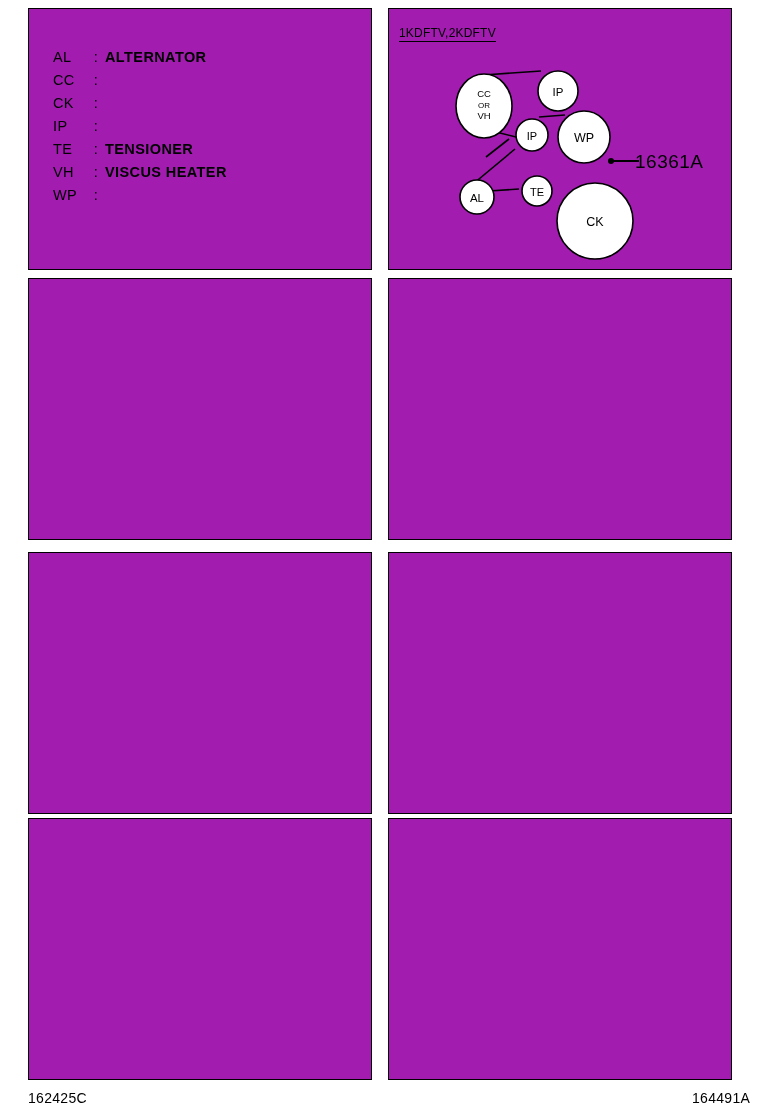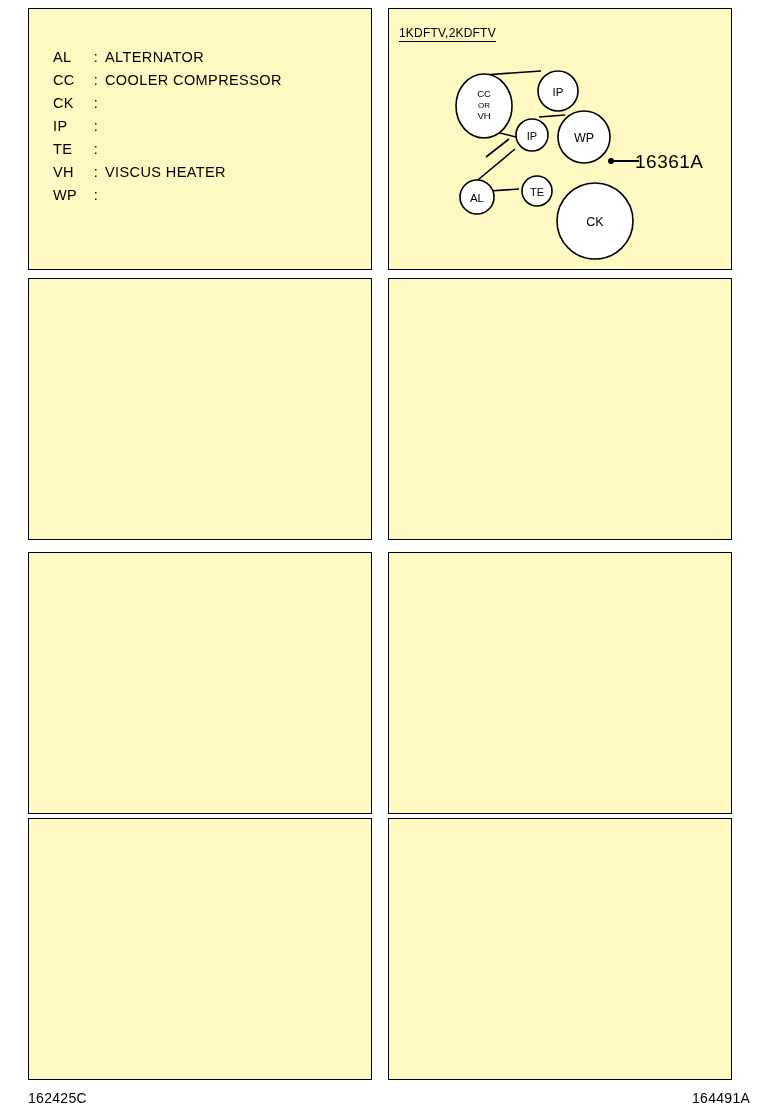--- a/index.html
+++ b/index.html
@@ -13,21 +13,21 @@
     position: relative;
     font-family: "Liberation Sans", sans-serif;
     color: #000000;
     overflow: hidden;
   }
 
   .panel {
     position: absolute;
     border: 1px solid #000000;
     box-sizing: border-box;
-    background: #fef9c3;
+    background: #a21caf;
   }
 
   
   #legend-panel {
     left: 28px;
     top: 8px;
     width: 344px;
     height: 262px;
   }
   .legend-list {
@@ -46,20 +46,21 @@
   .legend-abbr {
     width: 34px;
     text-align: left;
   }
   .legend-colon {
     width: 18px;
     text-align: center;
   }
   .legend-name {
     flex: 1;
+    font-weight: bold;
   }
 
   
   #diagram-panel {
     left: 388px;
     top: 8px;
     width: 344px;
     height: 262px;
   }
   #engine-code {
@@ -114,36 +115,36 @@
 
     <div class="legend-row">
       <span class="legend-abbr">AL</span>
       <span class="legend-colon">:</span>
       <span class="legend-name">ALTERNATOR</span>
     </div>
 
     <div class="legend-row">
       <span class="legend-abbr">CC</span>
       <span class="legend-colon">:</span>
-      <span class="legend-name">COOLER COMPRESSOR</span>
     </div>
 
     <div class="legend-row">
       <span class="legend-abbr">CK</span>
       <span class="legend-colon">:</span>
     </div>
 
     <div class="legend-row">
       <span class="legend-abbr">IP</span>
       <span class="legend-colon">:</span>
     </div>
 
     <div class="legend-row">
       <span class="legend-abbr">TE</span>
       <span class="legend-colon">:</span>
+      <span class="legend-name">TENSIONER</span>
     </div>
 
     <div class="legend-row">
       <span class="legend-abbr">VH</span>
       <span class="legend-colon">:</span>
       <span class="legend-name">VISCUS HEATER</span>
     </div>
 
     <div class="legend-row">
       <span class="legend-abbr">WP</span>

